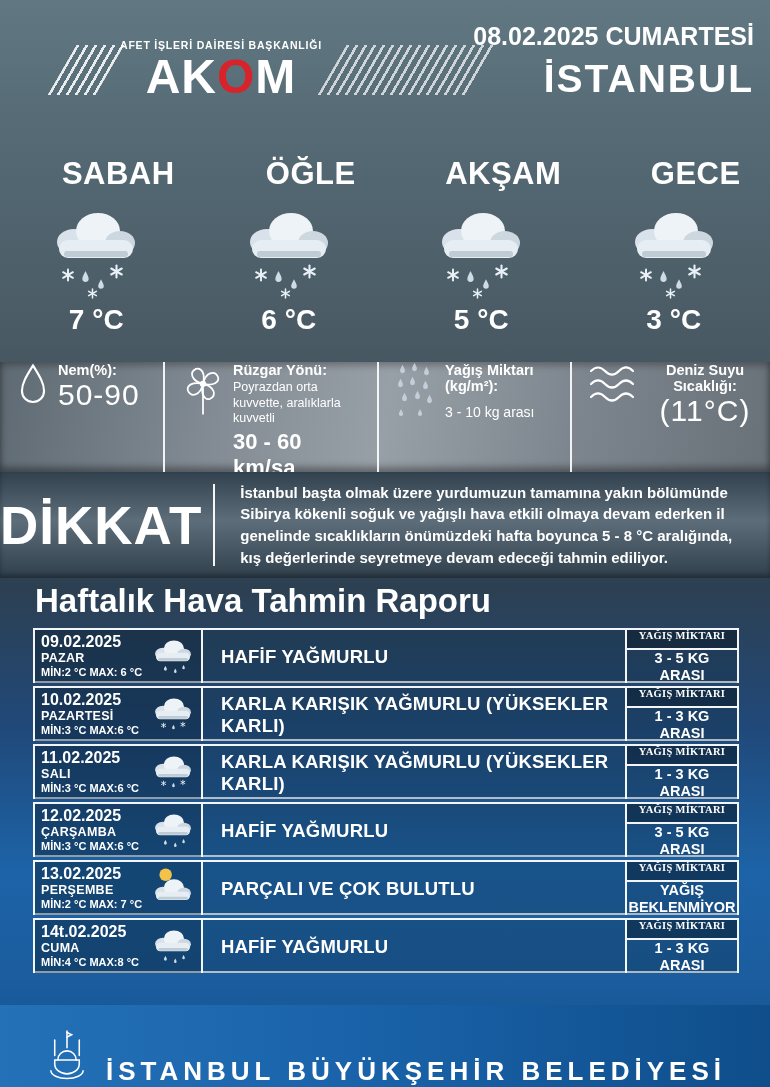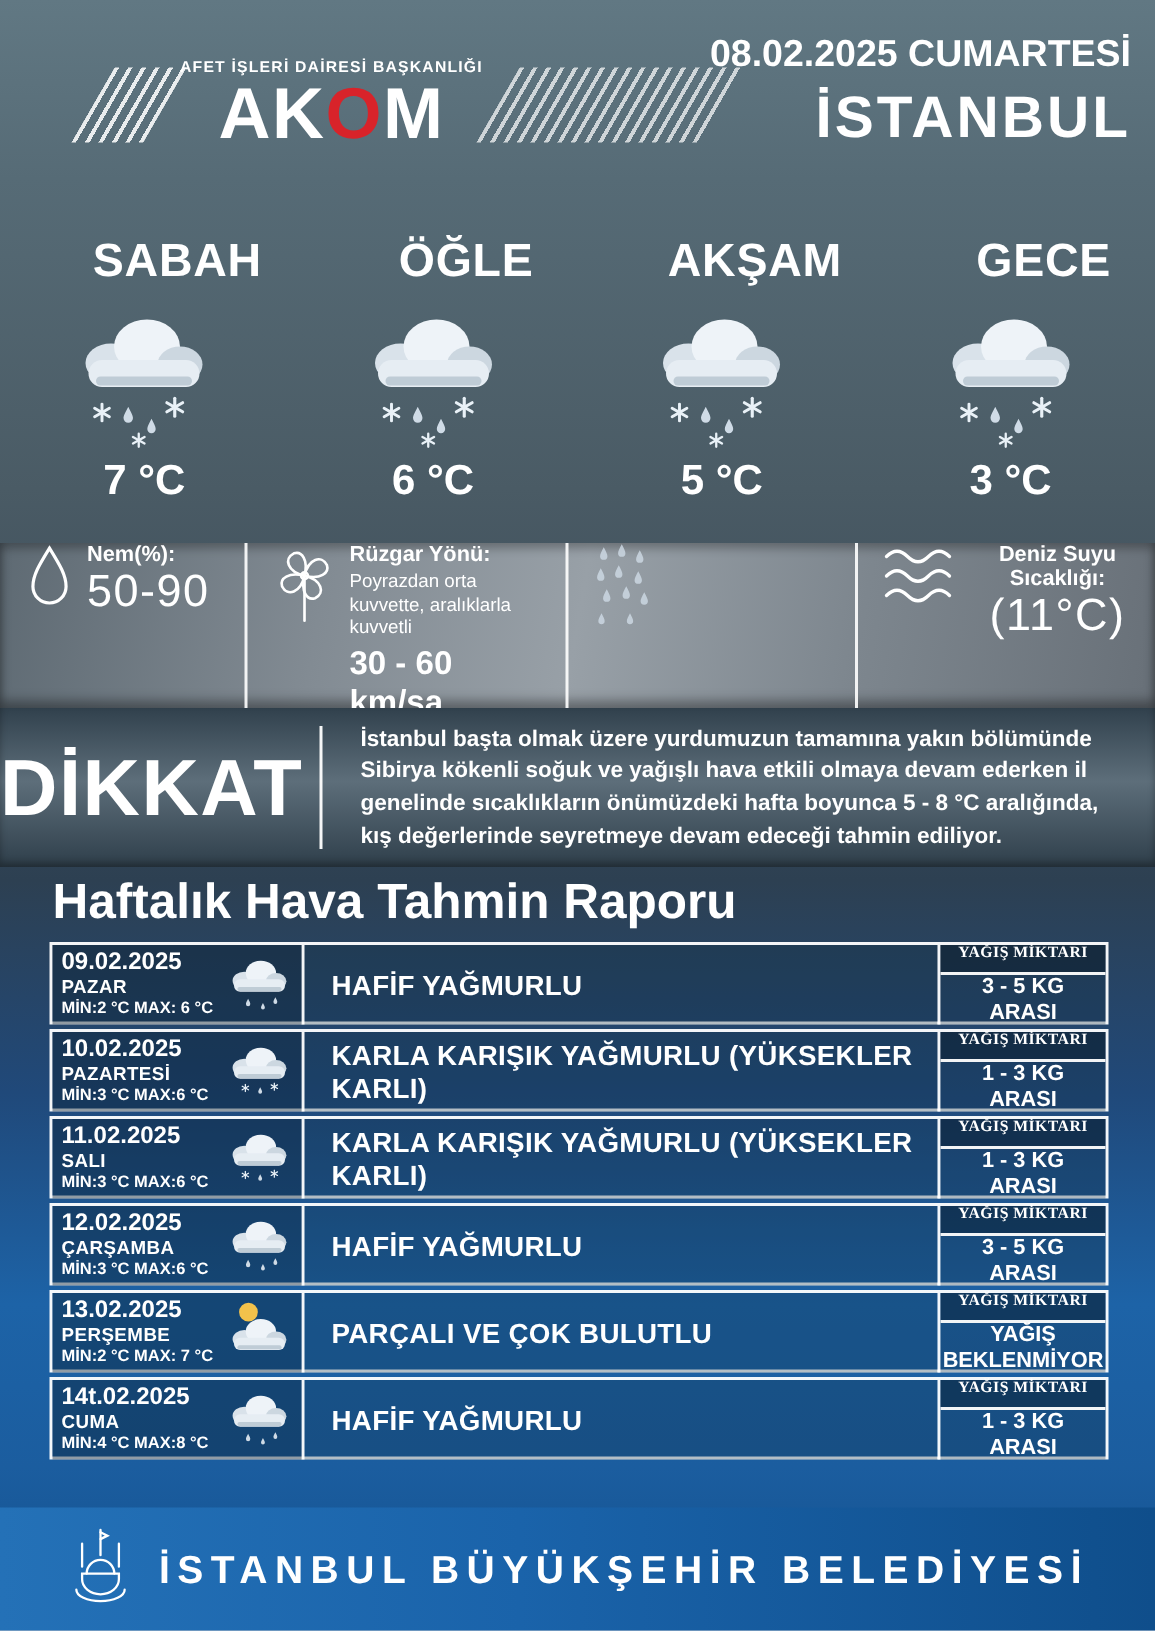--- a/index.html
+++ b/index.html
@@ -70,21 +70,21 @@
     border-left:2px solid rgba(255,255,255,.95);padding-left:18px;box-sizing:border-box;}
   .wk-cond{font-size:18.5px;font-weight:800;letter-spacing:.2px;}
   .wk-amt-cell{display:flex;flex-direction:column;border-left:2px solid rgba(255,255,255,.95);box-sizing:border-box;}
   .wk-amt-head{height:18px;display:flex;justify-content:center;
     background:rgba(8,24,36,.55);border-bottom:2px solid rgba(255,255,255,.95);font-family:Liberation Serif, serif;}
   .wk-amt-head span{font-size:10.5px;font-weight:800;letter-spacing:.3px;}
   .wk-amt-val{flex:1;display:flex;align-items:center;justify-content:center;text-align:center;
     background:rgba(16,42,62,.3);font-size:14.5px;font-weight:800;line-height:1.15;padding:0 4px;}
 
   
-  .footer{top:1005px;height:82px;display:flex;align-items:center;justify-content:center;gap:16px;
+  .footer{top:1005px;height:82px;display:flex;align-items:flex-end;justify-content:center;gap:16px;
     background:linear-gradient(90deg,#2471b7 0%,#1a63aa 45%,#0f4e8b 100%);}
   .footer-org{font-size:26px;font-weight:800;letter-spacing:5px;}
   .emblem{width:46px;height:60px;}
 </style>
 </head>
 <body>
 
 <svg width="0" height="0" style="position:absolute">
   <defs>
     <symbol id="sym-cloud" viewBox="0 0 100 60">
@@ -214,20 +214,24 @@
         <use href="#sym-drop" x="2" y="16" width="7" height="10"></use>
         <use href="#sym-drop" x="14" y="14" width="7" height="10"></use>
         <use href="#sym-drop" x="27" y="18" width="7" height="10"></use>
         <use href="#sym-drop" x="6" y="30" width="7" height="10"></use>
         <use href="#sym-drop" x="19" y="28" width="7" height="10"></use>
         <use href="#sym-drop" x="31" y="32" width="7" height="10"></use>
         <use href="#sym-drop" x="3" y="46" width="6" height="9"></use>
         <use href="#sym-drop" x="22" y="46" width="6" height="9"></use>
       </g>
     </svg>
+    <div>
+      <div class="stat-label">Yağış Miktarı (kg/m²):</div>
+      <div class="stat-small">3 - 10 kg arası</div>
+    </div>
   </div>
   <div class="stat s4">
     <svg class="stat-icon" width="52" height="44" viewBox="0 0 52 44">
       <g stroke="#fff" stroke-width="2.2" fill="none" stroke-linecap="round">
         <path d="M3 9 q7 -7 14 0 t14 0 t14 0"></path>
         <path d="M3 22 q7 -7 14 0 t14 0 t14 0"></path>
         <path d="M3 35 q7 -7 14 0 t14 0 t14 0"></path>
       </g>
     </svg>
     <div class="stat-center">

